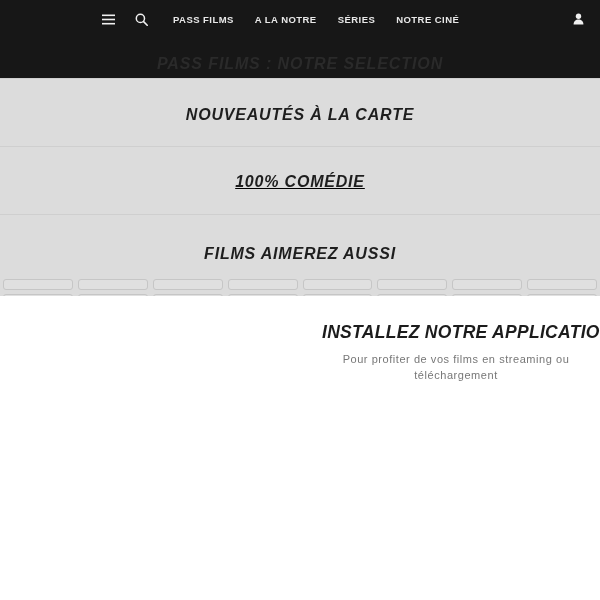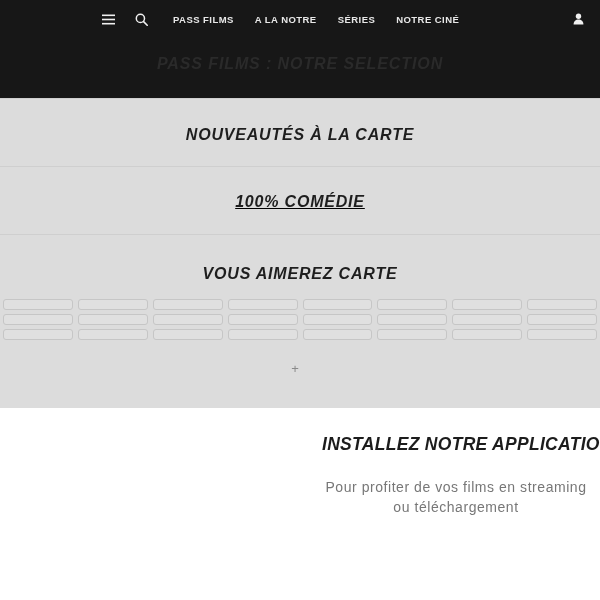--- a/index.html
+++ b/index.html
@@ -11,21 +11,21 @@
     height: 600px;
     background: #ffffff;
     font-family: "Liberation Sans", sans-serif;
     overflow: hidden;
     position: relative;
   }
 
   
   .site-header {
     background: #171717;
-    height: 98px;
+    height: 78px;
     position: relative;
   }
 
   .navbar {
     height: 38px;
     display: flex;
     align-items: center;
     position: relative;
   }
 
@@ -84,21 +84,21 @@
     font-style: italic;
     font-weight: 700;
     font-size: 16px;
     letter-spacing: 0.9px;
     color: #2a2a2a;
   }
 
   
   .gray-body {
     background: #dcdcdc;
-    height: 310px;
+    height: 218px;
     position: relative;
   }
 
   .section-rule {
     height: 1px;
     background: #cfcfcf;
     width: 100%;
   }
 
   .section-block {
@@ -165,22 +165,22 @@
   }
   .promo-title {
     font-style: italic;
     font-weight: 700;
     font-size: 17.5px;
     letter-spacing: 0.3px;
     color: #1c1c1c;
     white-space: nowrap;
   }
   .promo-sub {
-    margin-top: 22px;
-    font-size: 14px;
+    margin-top: 9px;
+    font-size: 11px;
     letter-spacing: 0.55px;
     color: #777777;
     line-height: 1.45;
   }
 </style>
 </head>
 <body>
 
 <div class="site-header">
 
@@ -231,21 +231,21 @@
 
   <div class="section-rule"></div>
 
   <div class="section-block sec-b">
     <div class="section-title">100% COMÉDIE</div>
   </div>
 
   <div class="section-rule"></div>
 
   <div class="section-block sec-c">
-    <div class="section-title">VOUS AIMEREZ CARTE</div>
+    <div class="section-title">FILMS AIMEREZ AUSSI</div>
   </div>
 
   <div class="card-grid" id="card-grid">
       <div class="card-cell"></div>
       <div class="card-cell"></div>
       <div class="card-cell"></div>
       <div class="card-cell"></div>
       <div class="card-cell"></div>
       <div class="card-cell"></div>
       <div class="card-cell"></div>

